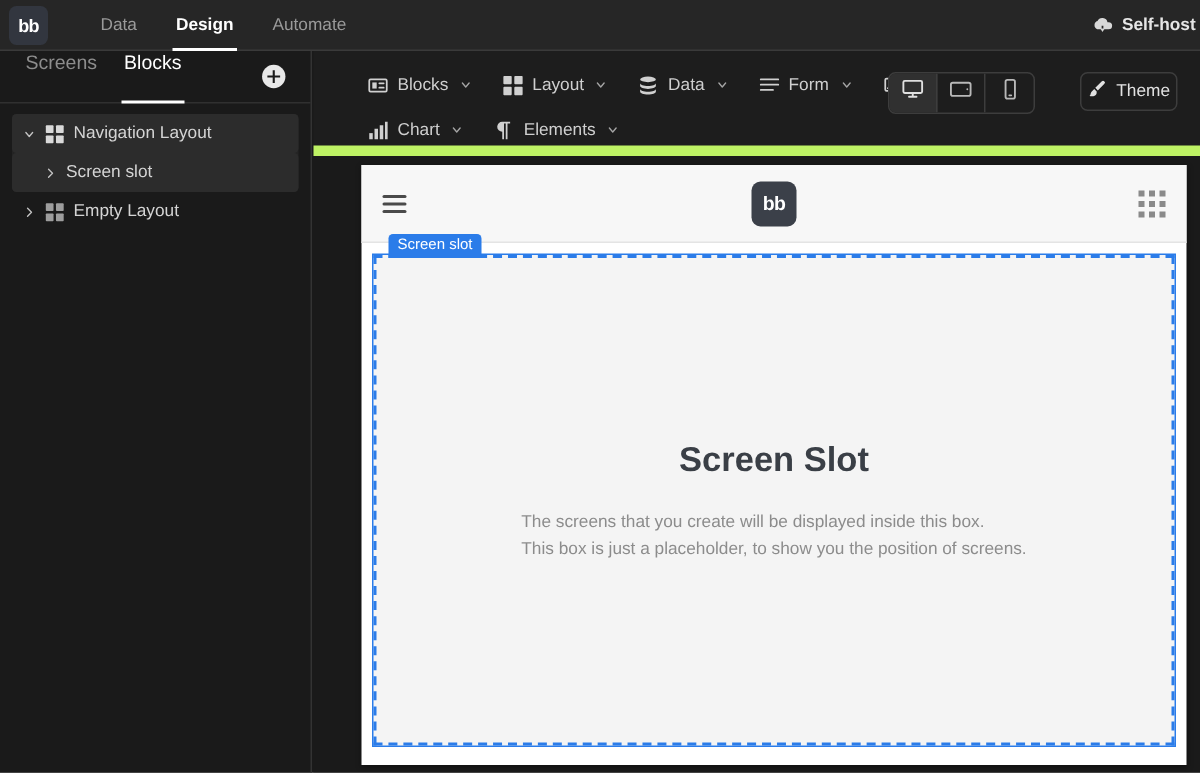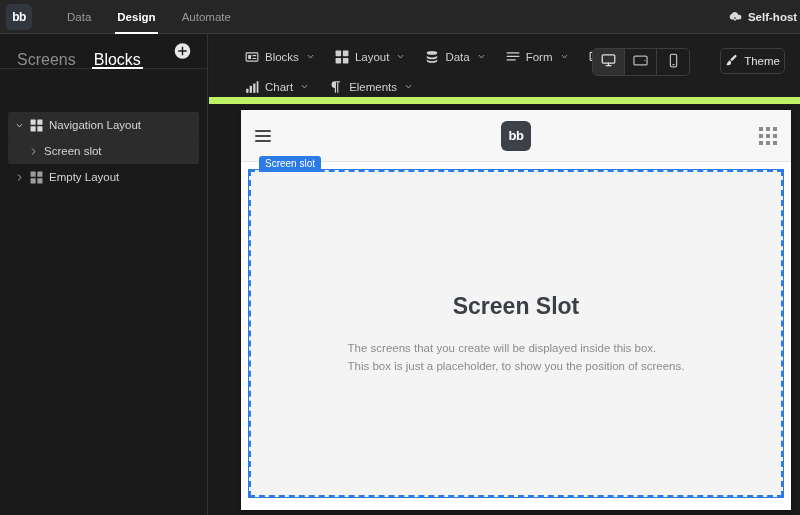--- a/index.html
+++ b/index.html
@@ -46,41 +46,41 @@
   .sidebar {
     position: absolute; left: 0; top: 34px; width: 208px; height: 481px;
     background: #1a1a1a; border-right: 1px solid #333;
   }
   .sidebar-tabs {
     position: relative; height: 35px; display: flex; align-items: center;
     border-bottom: 1px solid #303030; padding: 0 8px;
   }
   .stab {
     position: relative; height: 35px; padding: 0 9px;
-    display: flex; align-items: flex-end;
-    font-size: 16px; color: #8d8d8d; cursor: pointer;
+    display: flex; align-items: flex-start;
+    font-size: 13px; color: #8d8d8d; cursor: pointer;
   }
   .stab.active { color: #ffffff; }
   .stab.active::after {
     content: ""; position: absolute; left: 7px; right: 7px; bottom: 0;
     height: 2px; background: #ffffff;
   }
   .add-btn {
     position: absolute; right: 16px; top: 50%; transform: translateY(-50%);
     width: 17px; height: 17px; cursor: pointer;
   }
   .tree { padding: 7px 8px 0 8px; }
   .tree-item {
     display: flex; align-items: center; gap: 6px;
     height: 26px; padding-left: 6px; border-radius: 3px;
     font-size: 11.5px; color: #d4d4d4; cursor: pointer;
   }
   .tree-item.selected { background: #2c2c2c; }
   .tree-item.child { padding-left: 20px; }
-  .tree-group.selected { background: #242424; border-radius: 3px; margin-top: 36px; }
+  .tree-group.selected { background: #242424; border-radius: 3px; }
   .chev { width: 10px; display: flex; align-items: center; justify-content: center; color: #c3c3c3; }
   .grid-ico { width: 13px; height: 13px; display: block; }
 
   
   .toolbar {
     position: absolute; left: 209px; top: 34px; width: 591px; height: 70px;
     background: #1d1d1d; border-bottom: 7px solid #bef264;
   }
   .tb-row { display: flex; align-items: center; height: 30px; padding-left: 30px; }
   .tb-row.r1 { margin-top: 8px; }

